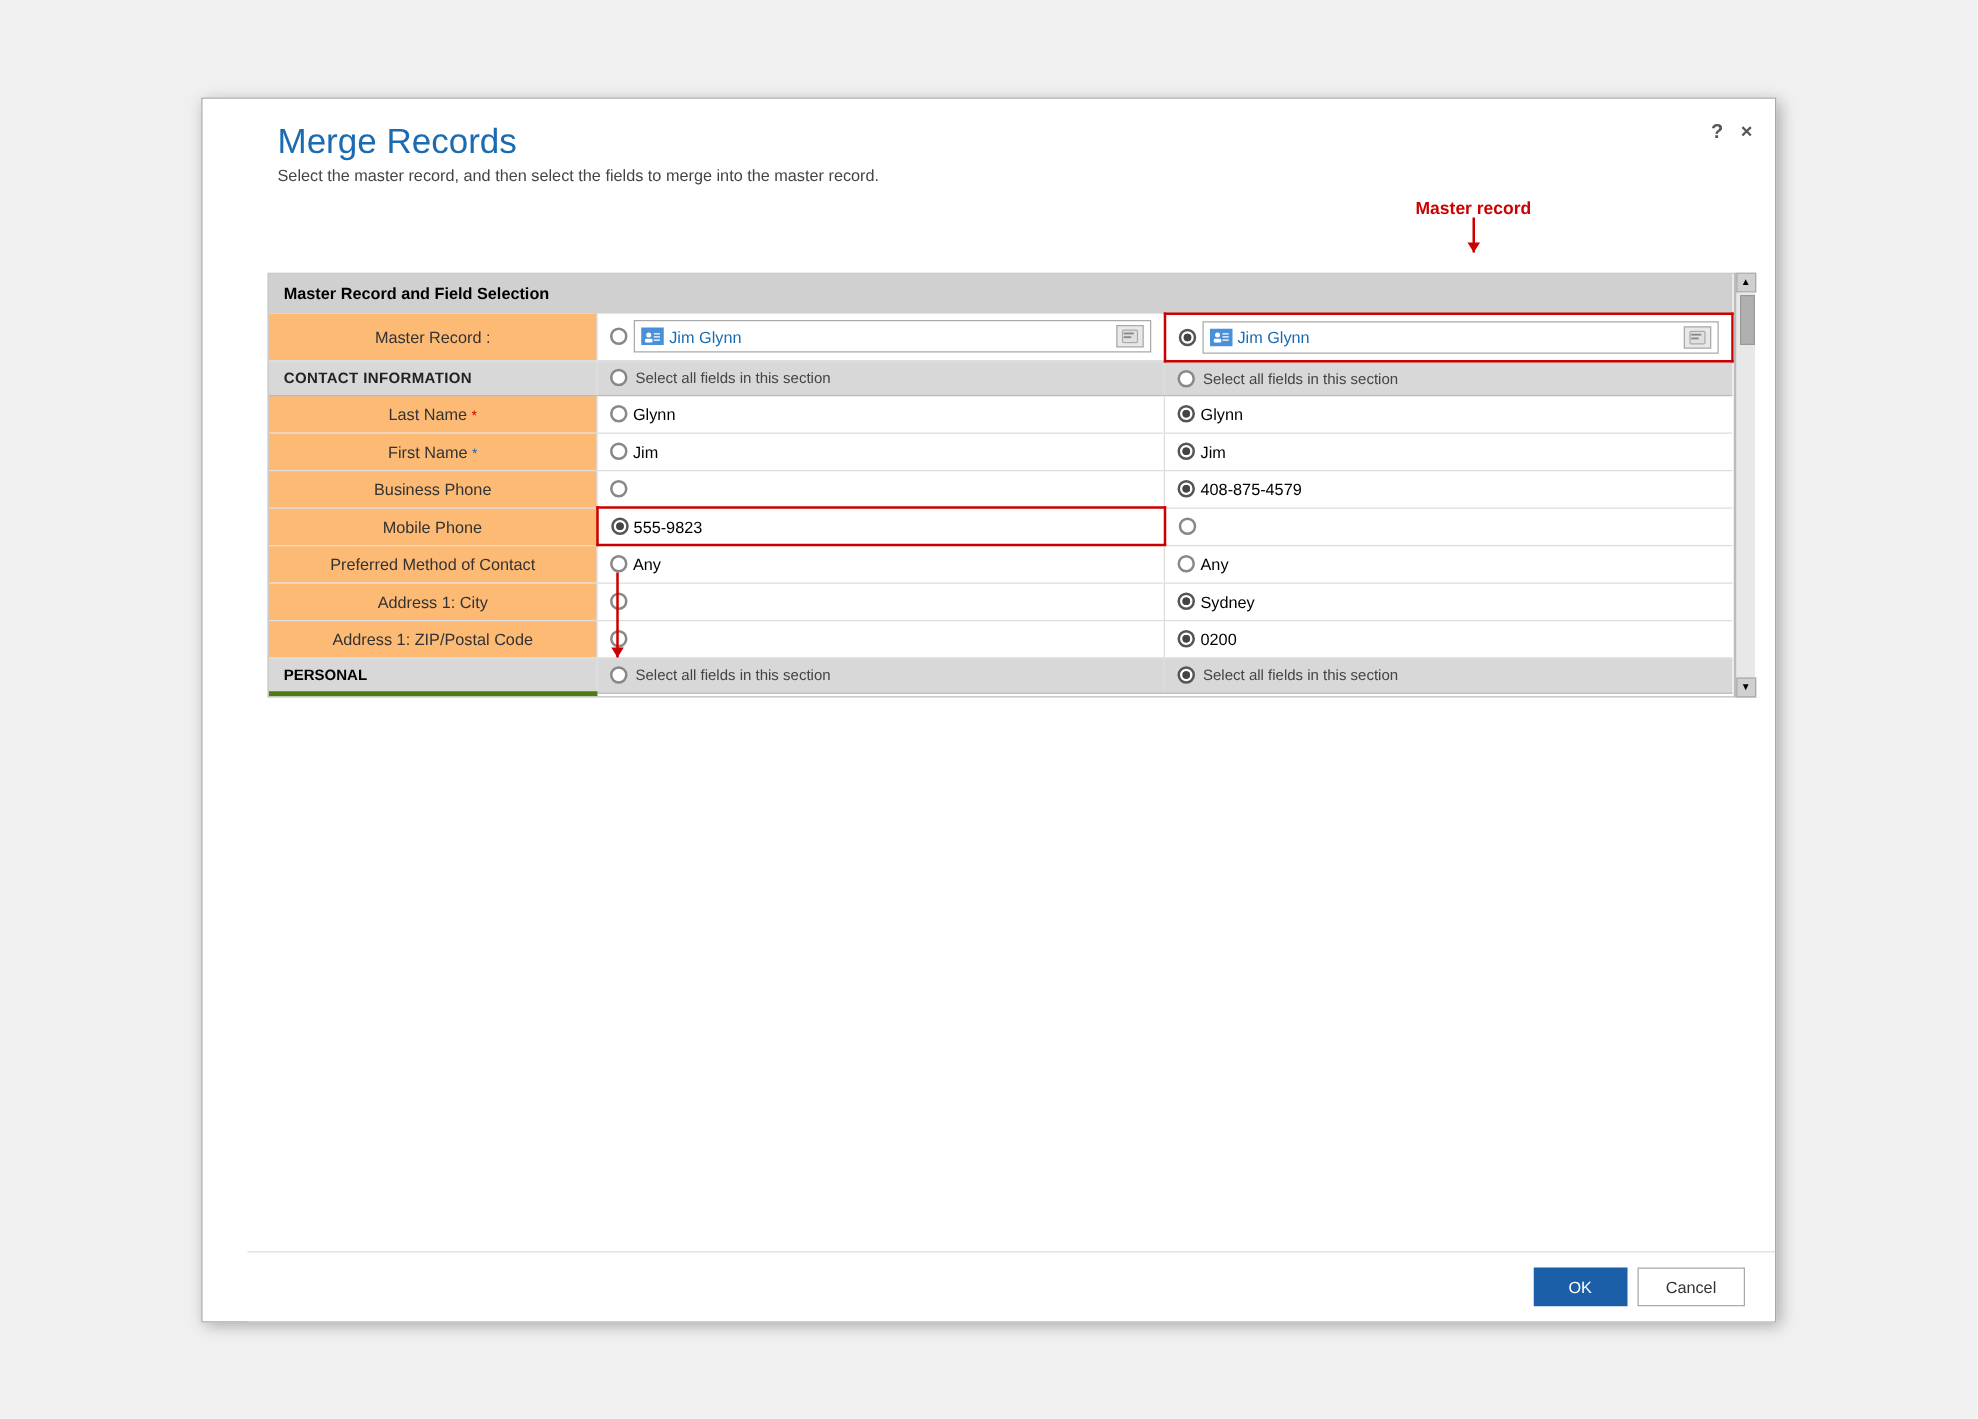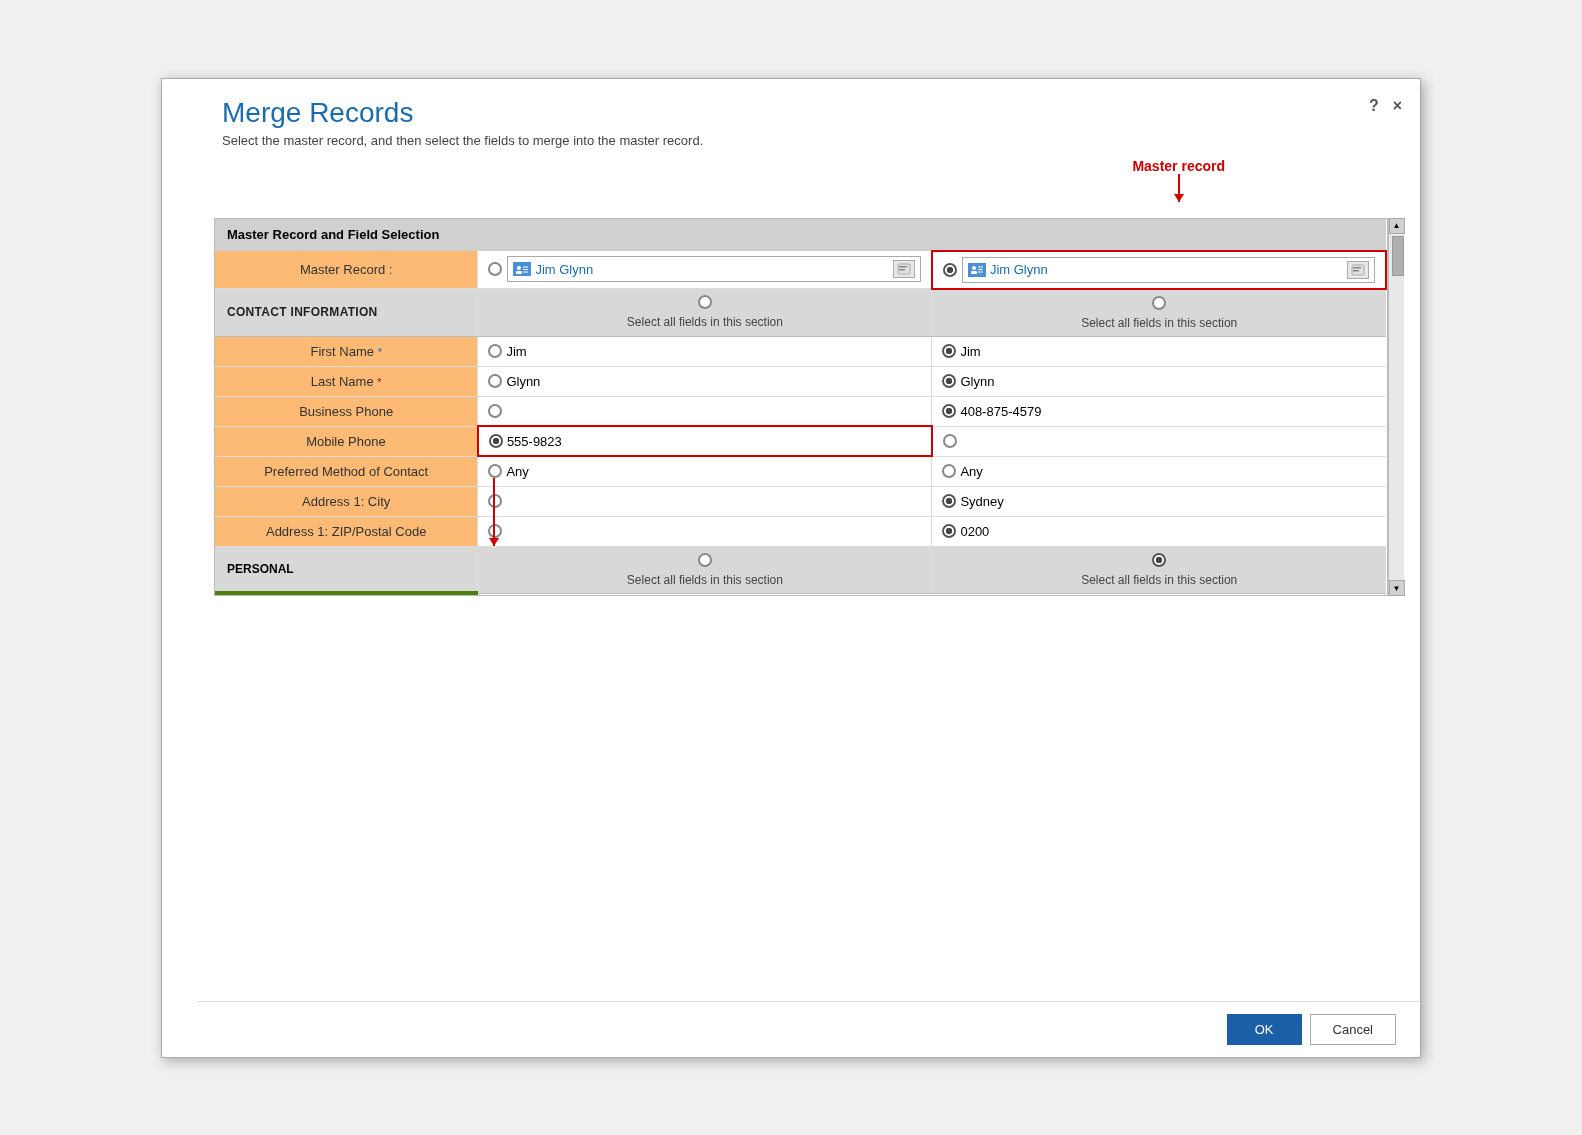--- a/index.html
+++ b/index.html
@@ -182,21 +182,20 @@
       letter-spacing: 0.3px;
       color: #222;
     }
     .section-row .section-select {
       display: flex;
       align-items: center;
       gap: 6px;
       color: #444;
       font-size: 12px;
       font-weight: normal;
-      flex-direction: column;
     }
     .personal-row td {
       background: #d8d8d8;
     }
     .required-star {
       color: #c00;
       font-size: 11px;
     }
     .required-blue {
       color: #1a6bb0;
@@ -354,51 +353,51 @@
               </td>
               <td style="background:#d8d8d8; padding:6px 10px; border-bottom:1px solid #bbb; border-left:1px solid #ddd;">
                 <div class="section-select">
                   <div class="radio" style="width:14px;height:14px;border-radius:50%;border:2px solid #888;background:#fff;display:inline-block;flex-shrink:0;"></div>
                   <span>Select all fields in this section</span>
                 </div>
               </td>
             </tr>
 
             <tr>
+              <td class="col-label">Last Name <span class="required-star">*</span></td>
+              <td class="col-left">
+                <div class="radio-wrap">
+                  <div class="radio" style="width:14px;height:14px;border-radius:50%;border:2px solid #888;background:#fff;display:inline-block;flex-shrink:0;"></div>
+                  <span>Glynn</span>
+                </div>
+              </td>
+              <td class="col-right">
+                <div class="radio-wrap">
+                  <div class="radio selected" style="width:14px;height:14px;border-radius:50%;border:2px solid #555;background:#fff;display:inline-block;position:relative;flex-shrink:0;">
+                    <div style="position:absolute;top:2px;left:2px;width:6px;height:6px;border-radius:50%;background:#444;"></div>
+                  </div>
+                  <span>Glynn</span>
+                </div>
+              </td>
+            </tr>
+
+            <tr>
               <td class="col-label">First Name <span class="required-blue">*</span></td>
               <td class="col-left">
                 <div class="radio-wrap">
                   <div class="radio" style="width:14px;height:14px;border-radius:50%;border:2px solid #888;background:#fff;display:inline-block;flex-shrink:0;"></div>
                   <span>Jim</span>
                 </div>
               </td>
               <td class="col-right">
                 <div class="radio-wrap">
                   <div class="radio selected" style="width:14px;height:14px;border-radius:50%;border:2px solid #555;background:#fff;display:inline-block;position:relative;flex-shrink:0;">
                     <div style="position:absolute;top:2px;left:2px;width:6px;height:6px;border-radius:50%;background:#444;"></div>
                   </div>
                   <span>Jim</span>
-                </div>
-              </td>
-            </tr>
-
-            <tr>
-              <td class="col-label">Last Name <span class="required-star">*</span></td>
-              <td class="col-left">
-                <div class="radio-wrap">
-                  <div class="radio" style="width:14px;height:14px;border-radius:50%;border:2px solid #888;background:#fff;display:inline-block;flex-shrink:0;"></div>
-                  <span>Glynn</span>
-                </div>
-              </td>
-              <td class="col-right">
-                <div class="radio-wrap">
-                  <div class="radio selected" style="width:14px;height:14px;border-radius:50%;border:2px solid #555;background:#fff;display:inline-block;position:relative;flex-shrink:0;">
-                    <div style="position:absolute;top:2px;left:2px;width:6px;height:6px;border-radius:50%;background:#444;"></div>
-                  </div>
-                  <span>Glynn</span>
                 </div>
               </td>
             </tr>
 
 
             <tr>
               <td class="col-label">Business Phone</td>
               <td class="col-left">
                 <div class="radio-wrap">
                   <div class="radio" style="width:14px;height:14px;border-radius:50%;border:2px solid #888;background:#fff;display:inline-block;flex-shrink:0;"></div>

